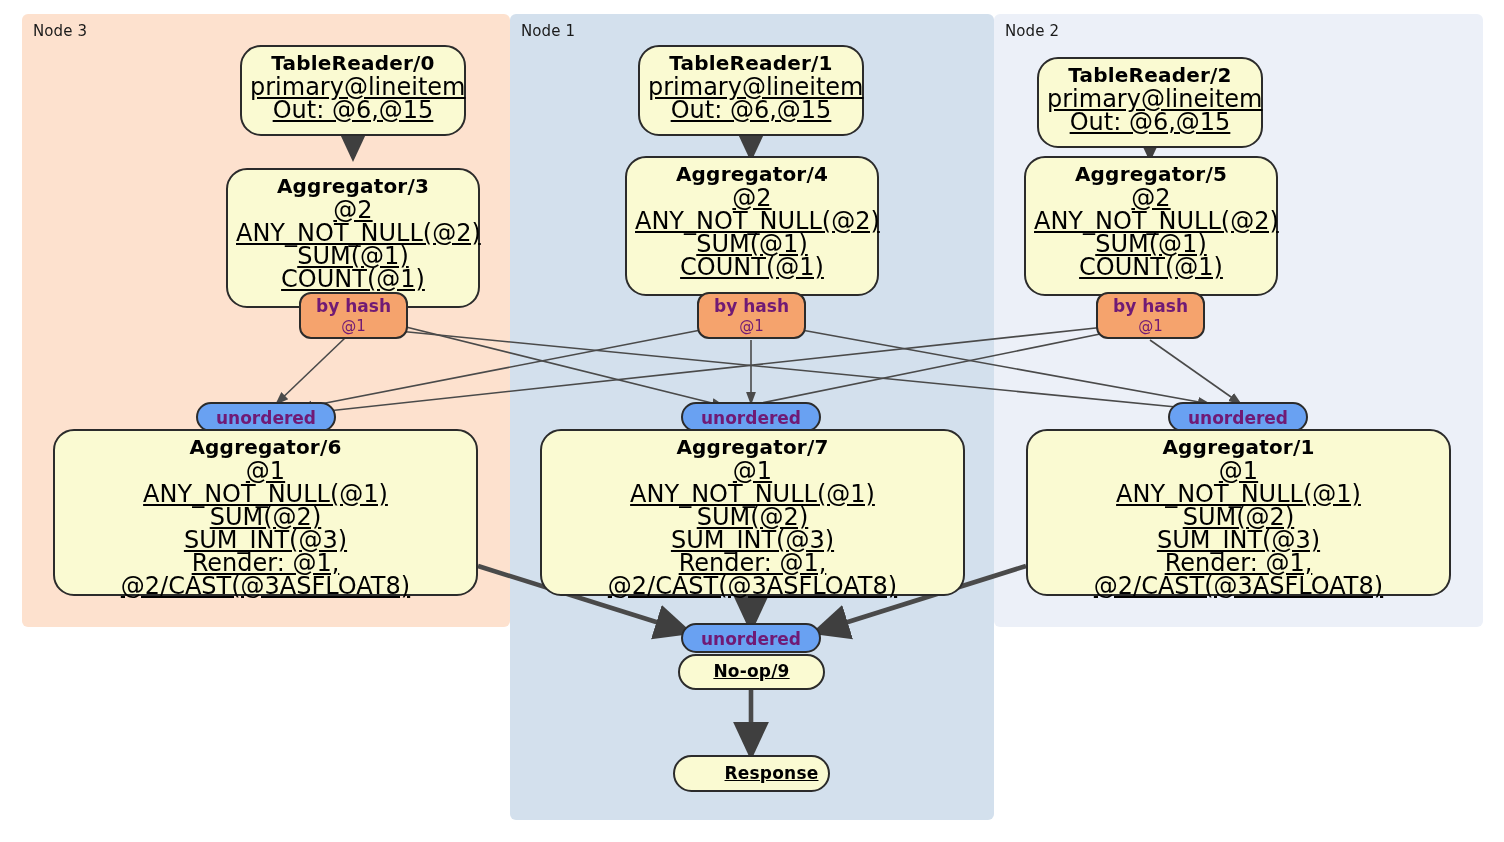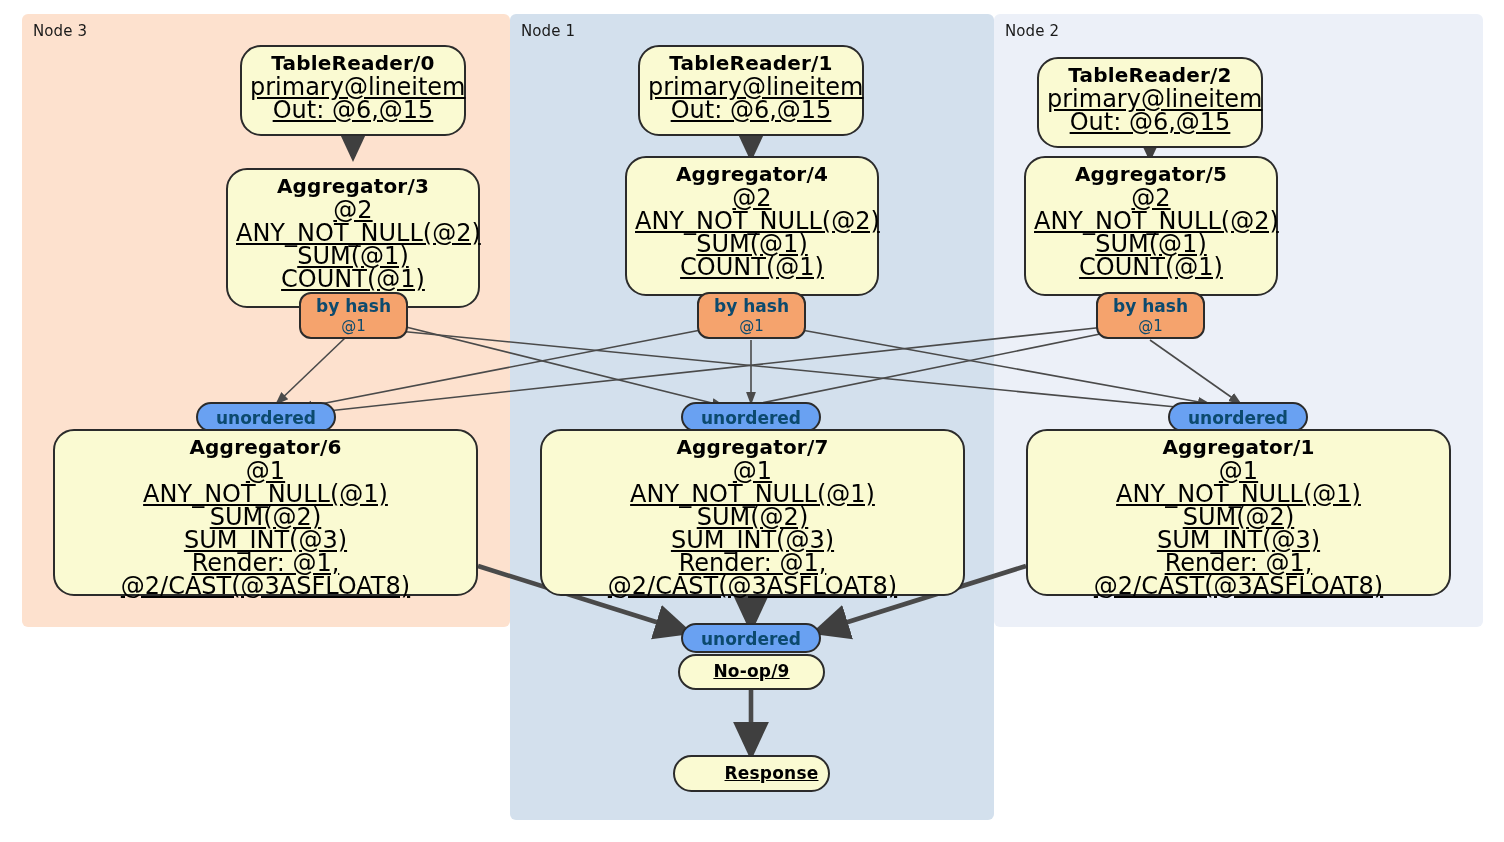--- a/index.html
+++ b/index.html
@@ -14,21 +14,21 @@
   #edges{position:absolute;left:0;top:0;width:1504px;height:842px;}
 
   
   .box{position:absolute;box-sizing:border-box;background:#fafad2;border:2px solid #2b2b2b;
        border-radius:21px;text-align:center;color:#000;padding:4px 8px 6px 8px;}
   .box .ttl{font-weight:bold;font-size:20px;line-height:25px;letter-spacing:.2px;}
   .box .ln{font-size:24px;line-height:23px;text-decoration:underline;}
   .box.small .ttl{font-size:17px;line-height:26px;text-decoration:underline;}
 
   
-  .pill{position:absolute;box-sizing:border-box;border:2px solid #2b2b2b;text-align:center;color:#0c4a6e;}
+  .pill{position:absolute;box-sizing:border-box;border:2px solid #2b2b2b;text-align:center;color:#701a75;}
   .pill.hash{background:#f5a36d;border-radius:12px;padding-top:2px;}
   .pill.hash .p1{font-weight:bold;font-size:17px;line-height:21px;}
   .pill.hash .p2{font-size:15px;line-height:18px;}
   .pill.unord{background:#69a1f2;border-radius:16px;}
   .pill.unord .p1{font-weight:bold;font-size:17px;line-height:28px;}
 </style>
 </head>
 <body>
 
 <div id="stage">

